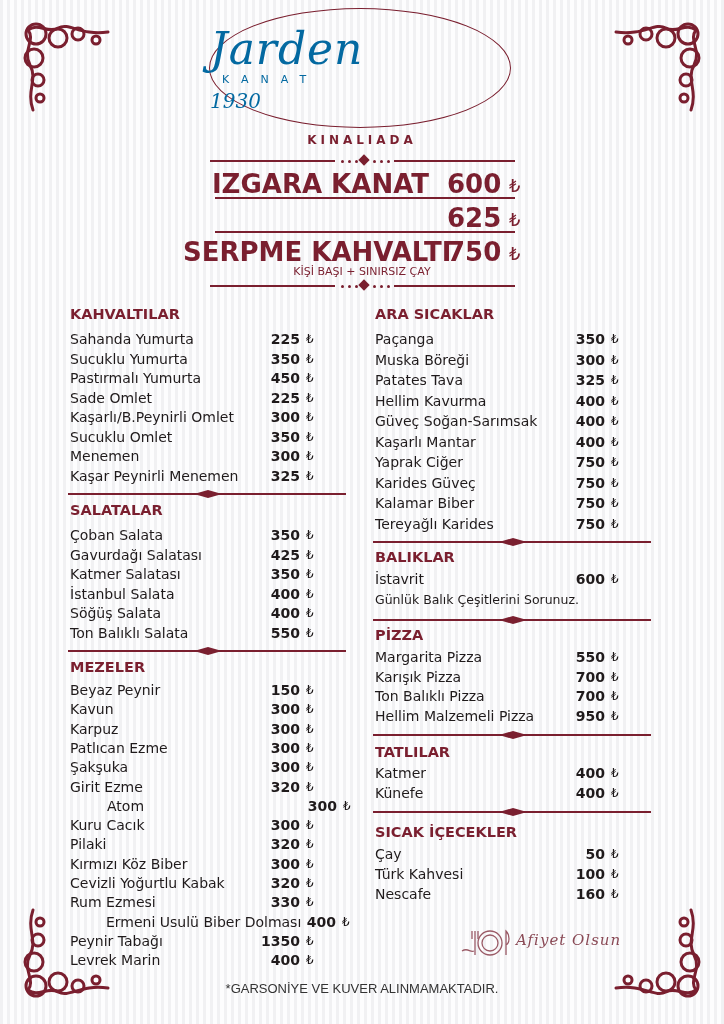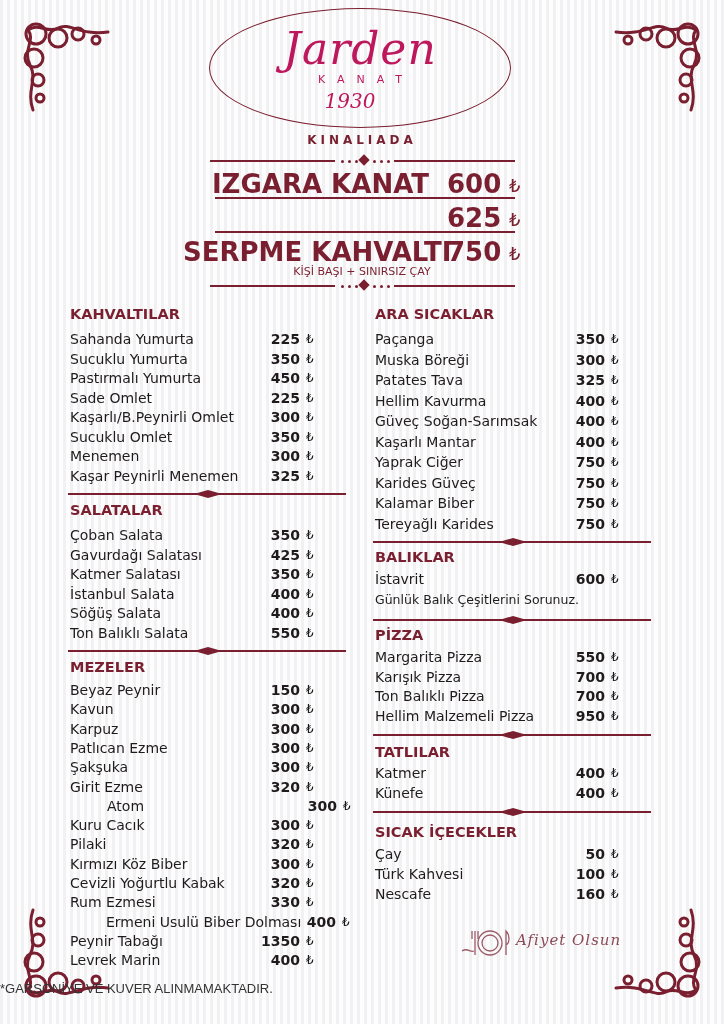--- a/index.html
+++ b/index.html
@@ -13,21 +13,21 @@
   .corner { position:absolute; width:110px; height:110px; }
   .corner svg { width:100%; height:100%; }
   .c-tl { left:8px; top:10px; }
   .c-tr { right:8px; top:10px; transform:scaleX(-1); }
   .c-bl { left:8px; bottom:14px; transform:scaleY(-1); }
   .c-br { right:8px; bottom:14px; transform:scale(-1,-1); }
 
   .logo {
     position:absolute; left:209px; top:8px; width:302px; height:120px;
     border:1.5px solid #7a1f2f; border-radius:50%;
-    box-sizing:border-box; text-align:center; color:#be185d;
+    box-sizing:border-box; text-align:left; color:#0369a1;
   }
   .logo .brand { font-family:"DejaVu Serif", serif; font-style:italic; font-size:44px; line-height:44px; margin-top:18px; letter-spacing:1px; }
   .logo .sub { font-size:11px; letter-spacing:12px; margin-top:2px; padding-left:12px; }
   .logo .year { font-family:"DejaVu Serif", serif; font-style:italic; font-size:20px; margin-top:3px; margin-right:20px; }
   .location { position:absolute; left:0; right:0; top:133px; text-align:center; font-size:12px; font-weight:bold; letter-spacing:4px; color:#7a1f2f; }
 
   .orn { position:absolute; height:12px; }
   .orn .line { position:absolute; top:5px; height:1.5px; background:#7a1f2f; }
   .orn .dm { position:absolute; top:1px; width:8px; height:8px; background:#7a1f2f; transform:rotate(45deg); }
   .orn .dot { position:absolute; top:5px; width:3px; height:3px; border-radius:50%; background:#7a1f2f; }
@@ -45,21 +45,21 @@
   .item { position:absolute; font-size:14px; line-height:18px; white-space:nowrap; }
   .item .price { position:absolute; font-weight:bold; text-align:right; width:48px; }
   .item .cur { position:absolute; font-size:12px; }
   .note { position:absolute; font-size:12.5px; white-space:nowrap; }
   .sdiv { position:absolute; height:10px; }
   .sdiv .line { position:absolute; top:4px; left:0; right:0; height:1.5px; background:#7a1f2f; }
   .sdiv .lz { position:absolute; top:1px; width:28px; height:8px; background:#7a1f2f; clip-path:polygon(0 50%,50% 0,100% 50%,50% 100%); }
 
   .afiyet { position:absolute; left:460px; top:925px; width:200px; height:40px; color:#8a4a56; }
   .afiyet .txt { position:absolute; left:56px; top:6px; font-family:"DejaVu Serif", serif; font-style:italic; font-size:15px; letter-spacing:1px; }
-  .footer { position:absolute; left:0; right:0; top:981px; font-family:"Liberation Sans", sans-serif; font-size:13px; color:#333; }
+  .footer { position:absolute; left:0; right:0; top:981px; text-align:center; font-family:"Liberation Sans", sans-serif; font-size:13px; color:#333; }
 </style>
 </head>
 <body>
 
 <div class="corner c-tl">
   <svg viewBox="0 0 110 110">
       <g fill="none" stroke="#7a1f2f" stroke-width="3" stroke-linecap="round">
     <path d="M25 100 C18 80 30 70 22 55 C14 40 28 30 20 20 C30 12 40 24 50 18 C62 12 72 26 100 22"></path>
     <circle cx="28" cy="24" r="10"></circle>
         <circle cx="50" cy="28" r="9"></circle>

